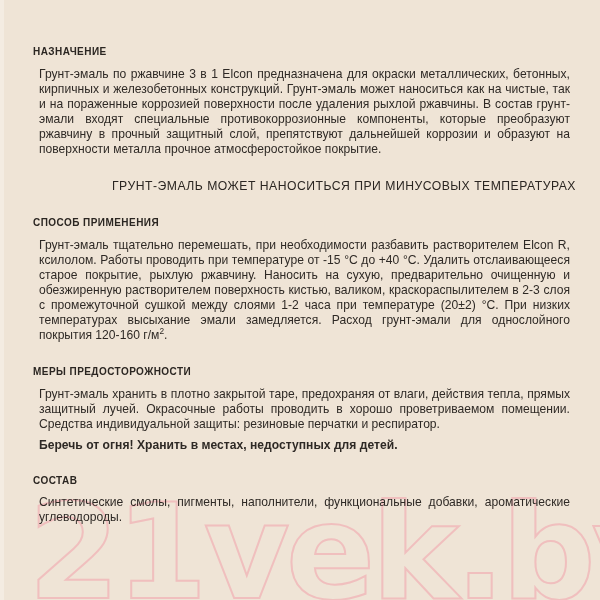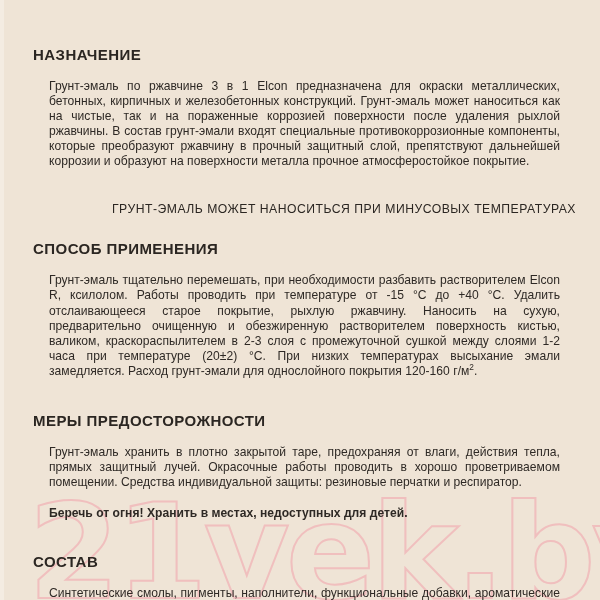--- a/index.html
+++ b/index.html
@@ -53,33 +53,33 @@
 
   
   .content {
     position: relative;
     z-index: 2;
     padding: 46px 24px 0 33px;
   }
   .block { margin: 0 0 4px 0; }
 
   h2.heading {
-    font-size: 15px;
+    font-size: 10px;
     font-weight: 700;
     letter-spacing: 0.45px;
     color: #2b2622;
     margin: 0 0 9px 0;
     line-height: 1.15;
     text-transform: uppercase;
   }
   p.body-text {
     font-size: 12.1px;
     line-height: 15.05px;
     color: #2e2925;
-    margin: 16px;
+    margin: 6px;
     text-align: justify;
     text-justify: inter-word;
     letter-spacing: 0.02px;
   }
   p.body-text.left { text-align: left; }
   .banner {
     font-size: 12.2px;
     font-weight: 400;
     letter-spacing: 0.5px;
     color: #2b2622;

